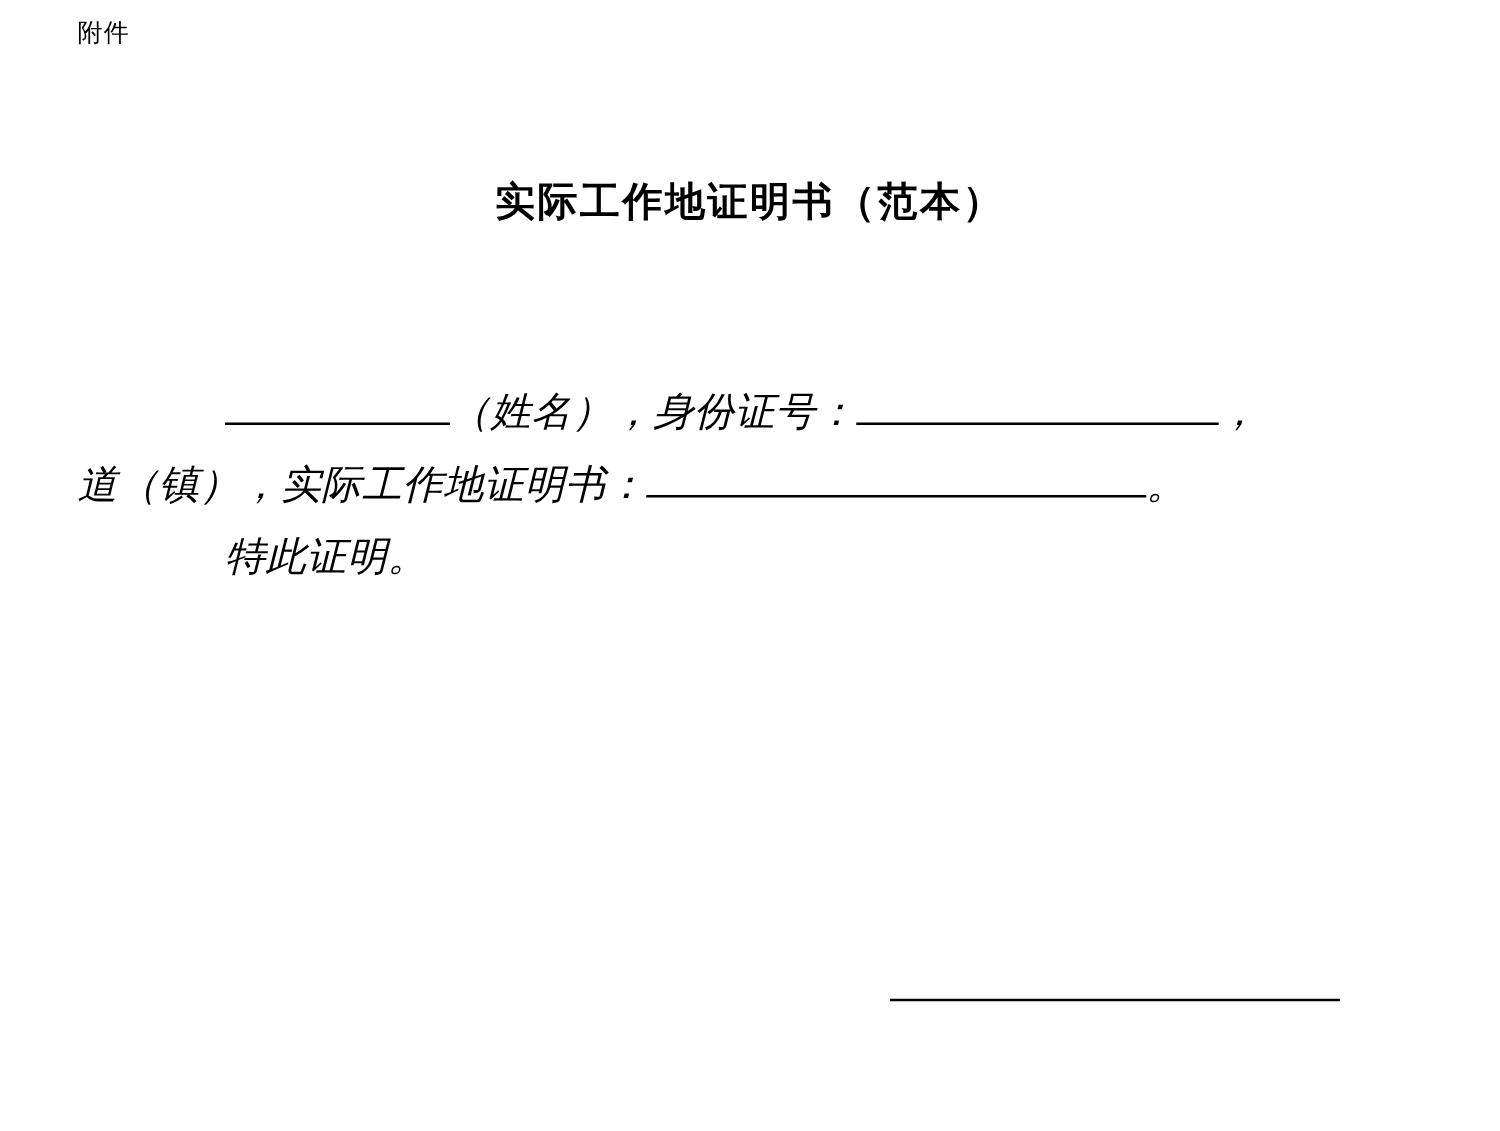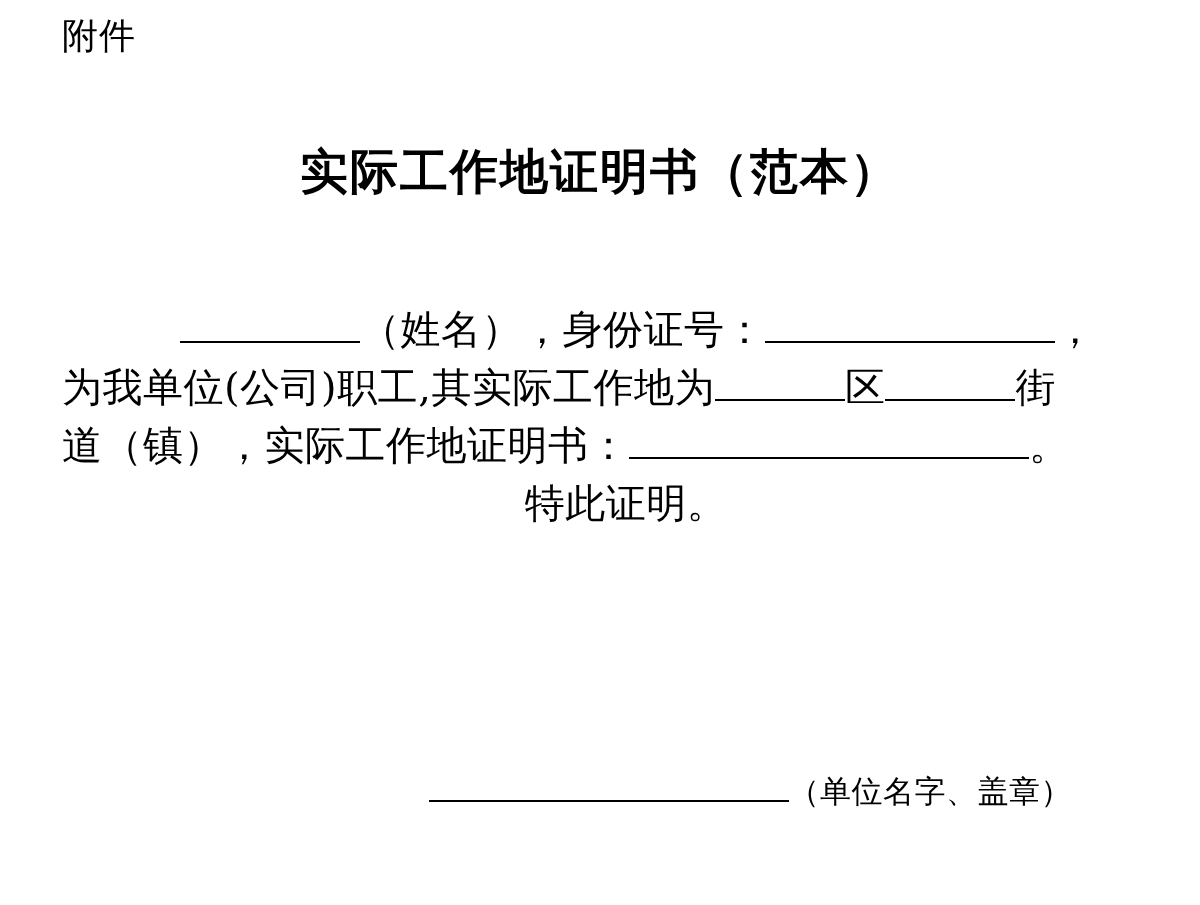--- a/index.html
+++ b/index.html
@@ -18,44 +18,45 @@
   .page {
     position: relative;
     width: 1200px;
     height: 905px;
     background: #ffffff;
   }
   .attachment-label {
     position: absolute;
     left: 62px;
     top: 14px;
-    font-size: 36px;
+    font-size: 20px;
     line-height: 1.2;
     letter-spacing: 1px;
     font-family: "DejaVu Sans", "Liberation Sans", sans-serif;
   }
   .doc-title {
     position: absolute;
     left: 0;
     right: 0;
     top: 140px;
     text-align: center;
-    font-size: 48px;
+    font-size: 32px;
     font-weight: bold;
     letter-spacing: 2px;
     font-family: "DejaVu Sans", "Liberation Sans", sans-serif;
   }
   .body-block {
     position: absolute;
     left: 62px;
     top: 300px;
     width: 1010px;
-    font-size: 40px;
+    font-size: 32px;
     line-height: 58px;
     letter-spacing: 0.5px;
+    font-style: italic;
   }
   .body-line {
     white-space: nowrap;
   }
   .indent {
     display: inline-block;
     width: 118px;
   }
   .blank {
     display: inline-block;
@@ -63,21 +64,20 @@
     vertical-align: baseline;
     height: 30px;
   }
   .blank-name   { width: 180px; }
   .blank-id     { width: 290px; }
   .blank-dist   { width: 130px; }
   .blank-street { width: 130px; }
   .blank-addr   { width: 400px; }
   .line-certify {
     margin-top: 0;
-    text-align: center;
   }
   .sign-block {
     position: absolute;
     left: 62px;
     top: 760px;
     width: 1010px;
     font-size: 31px;
     line-height: 62px;
     letter-spacing: 0.5px;
   }
@@ -99,36 +99,33 @@
   <div class="attachment-label">附件</div>
 
   <div class="doc-title">实际工作地证明书（范本）</div>
 
   <div class="body-block">
 
     <div class="body-line">
       <span class="indent"></span><span class="blank blank-name"></span><span>（姓名），身份证号：</span><span class="blank blank-id"></span><span>，</span>
     </div>
 
-    <div class="body-line">
-      <span>为我单位(公司)职工,其实际工作地为</span><span class="blank blank-dist"></span><span>区</span><span class="blank blank-street"></span><span>街</span>
-    </div>
 
     <div class="body-line">
       <span>道（镇），实际工作地证明书：</span><span class="blank blank-addr"></span><span>。</span>
     </div>
 
     <div class="body-line line-certify">
       <span class="indent"></span><span>特此证明。</span>
     </div>
 
   </div>
 
   <div class="sign-block">
 
     <div class="sign-line">
-      <span class="blank blank-unit"></span><span>（单位名字、盖章）</span>
+      <span class="blank blank-unit"></span>
     </div>
 
 
   </div>
 
 </div>
 
 </body></html>

